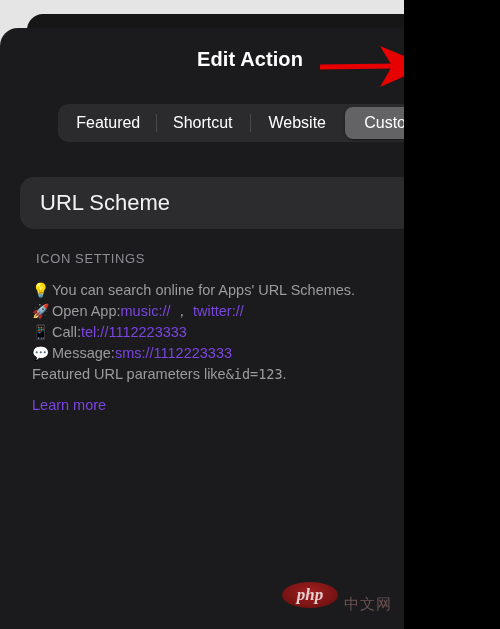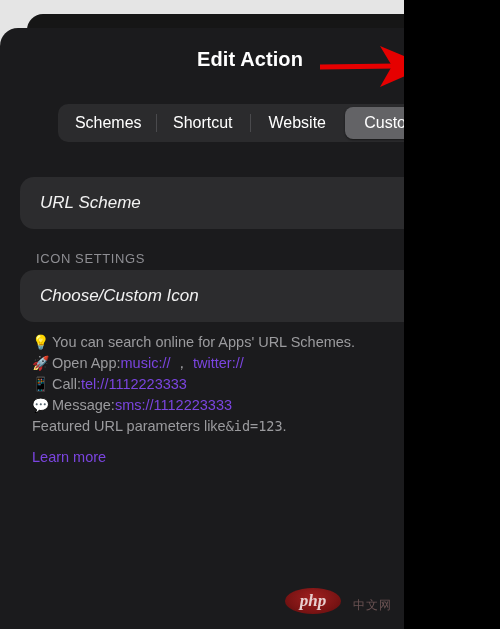--- a/index.html
+++ b/index.html
@@ -132,23 +132,22 @@
   .row {
     display: flex;
     align-items: center;
     height: 52px;
     padding: 0 20px;
     box-sizing: border-box;
     cursor: pointer;
   }
   .row-label {
     color: #f2f2f2;
-    font-size: 17px;
+    font-size: 22px;
     flex: 0 0 auto;
-    font-style: italic;
   }
   .row-spacer { flex: 1 1 auto; }
   .row-value {
     color: #f2f2f2;
     font-size: 17px;
     text-align: right;
   }
   .caret {
     display: inline-block;
     width: 11px;
@@ -201,89 +200,77 @@
     font-size: 14.5px;
     cursor: pointer;
   }
 
   
   .watermark {
     position: absolute;
     right: 12px;
     bottom: 15px;
     display: flex;
-    align-items: flex-end;
-    gap: 12px;
+    align-items: flex-start;
+    gap: 6px;
   }
   .php-badge {
     width: 56px;
     height: 26px;
     border-radius: 50%;
     background: radial-gradient(ellipse at 50% 38%, #a02020 0%, #7c1414 60%, #5a0d0d 100%);
     color: #e8cfcf;
     font-family: "Liberation Serif", serif;
     font-style: italic;
     font-weight: bold;
     font-size: 17px;
     display: flex;
     align-items: center;
     justify-content: center;
   }
   .wm-cn {
     color: #6a5252;
-    font-size: 12px;
+    font-size: 15px;
     letter-spacing: 1px;
     margin-top: 13px;
   }
 </style>
 </head>
 <body>
 
 <div id="screen">
 
   <div class="sheet-back"></div>
 
   <div class="sheet">
 
     <div class="header">
       <div class="header-title">Edit Action</div>
       <div class="save-btn">Save</div>
     </div>
 
     <div class="seg-wrap">
       <div class="segmented">
-        <div class="seg">Schemes</div>
+        <div class="seg">Featured</div>
         <div class="seg sep">Shortcut</div>
         <div class="seg sep">Website</div>
         <div class="seg active">Custom</div>
       </div>
     </div>
 
     <div class="card url-card">
       <div class="row">
         <span class="row-label">URL Scheme</span>
         <span class="row-spacer"></span>
       </div>
     </div>
 
     <div class="section-title">ICON SETTINGS</div>
 
     <div class="card">
-      <div class="row">
-        <span class="row-label">Choose/Custom Icon</span>
-        <span class="row-spacer"></span>
-        <span class="timer-icon">
-          <svg width="24" height="24" viewBox="0 0 24 24" fill="none">
-            <path d="M12 4.2 A7.8 7.8 0 1 0 19.8 12" stroke="#8a8a8d" stroke-width="1.7" stroke-linecap="round"></path>
-            <path d="M12 4.2 L12 12" stroke="#8a8a8d" stroke-width="1.7" stroke-linecap="round" transform="rotate(45 12 12)"></path>
-            <path d="M17.2 6.6 L19.6 4.2" stroke="#8a8a8d" stroke-width="1.7" stroke-linecap="round"></path>
-          </svg>
-        </span>
-        <span class="caret"></span>
-      </div>
     </div>
 
     <div class="help">
       <div class="help-line">
         <span class="emoji">💡</span>
         <span>You can search online for Apps' URL Schemes.</span>
       </div>
 
       <div class="help-line">
         <span class="emoji">🚀</span>

